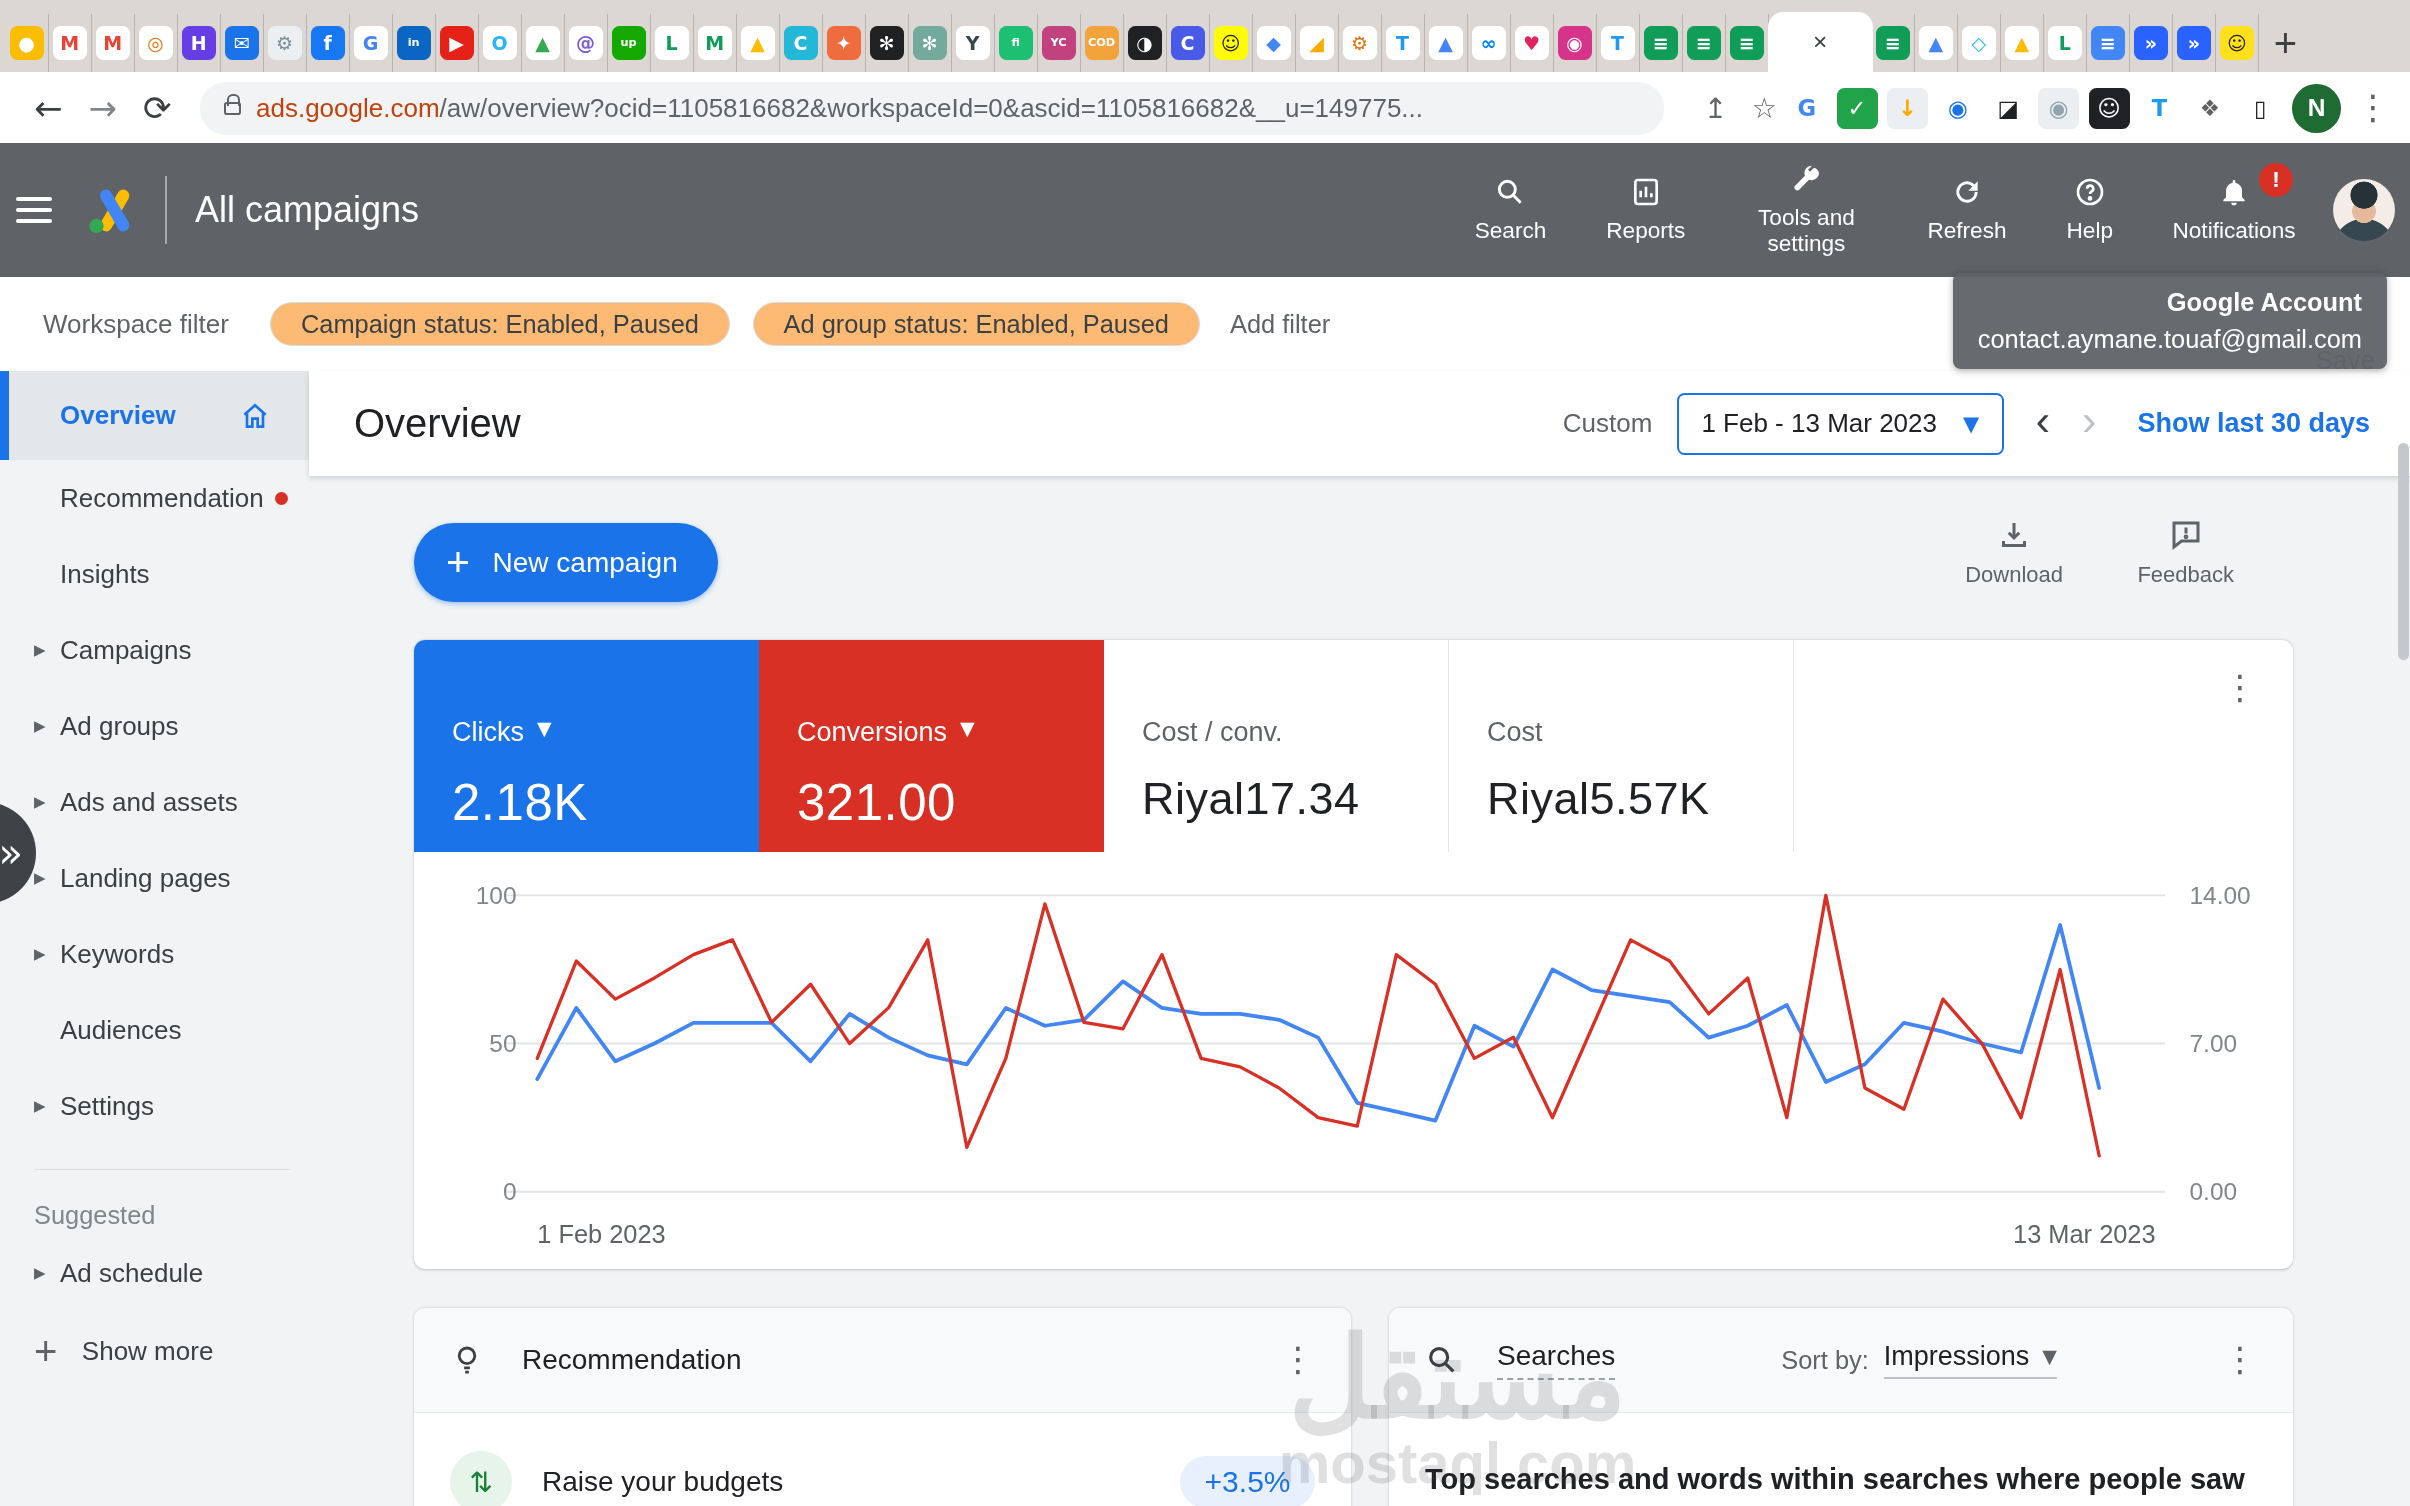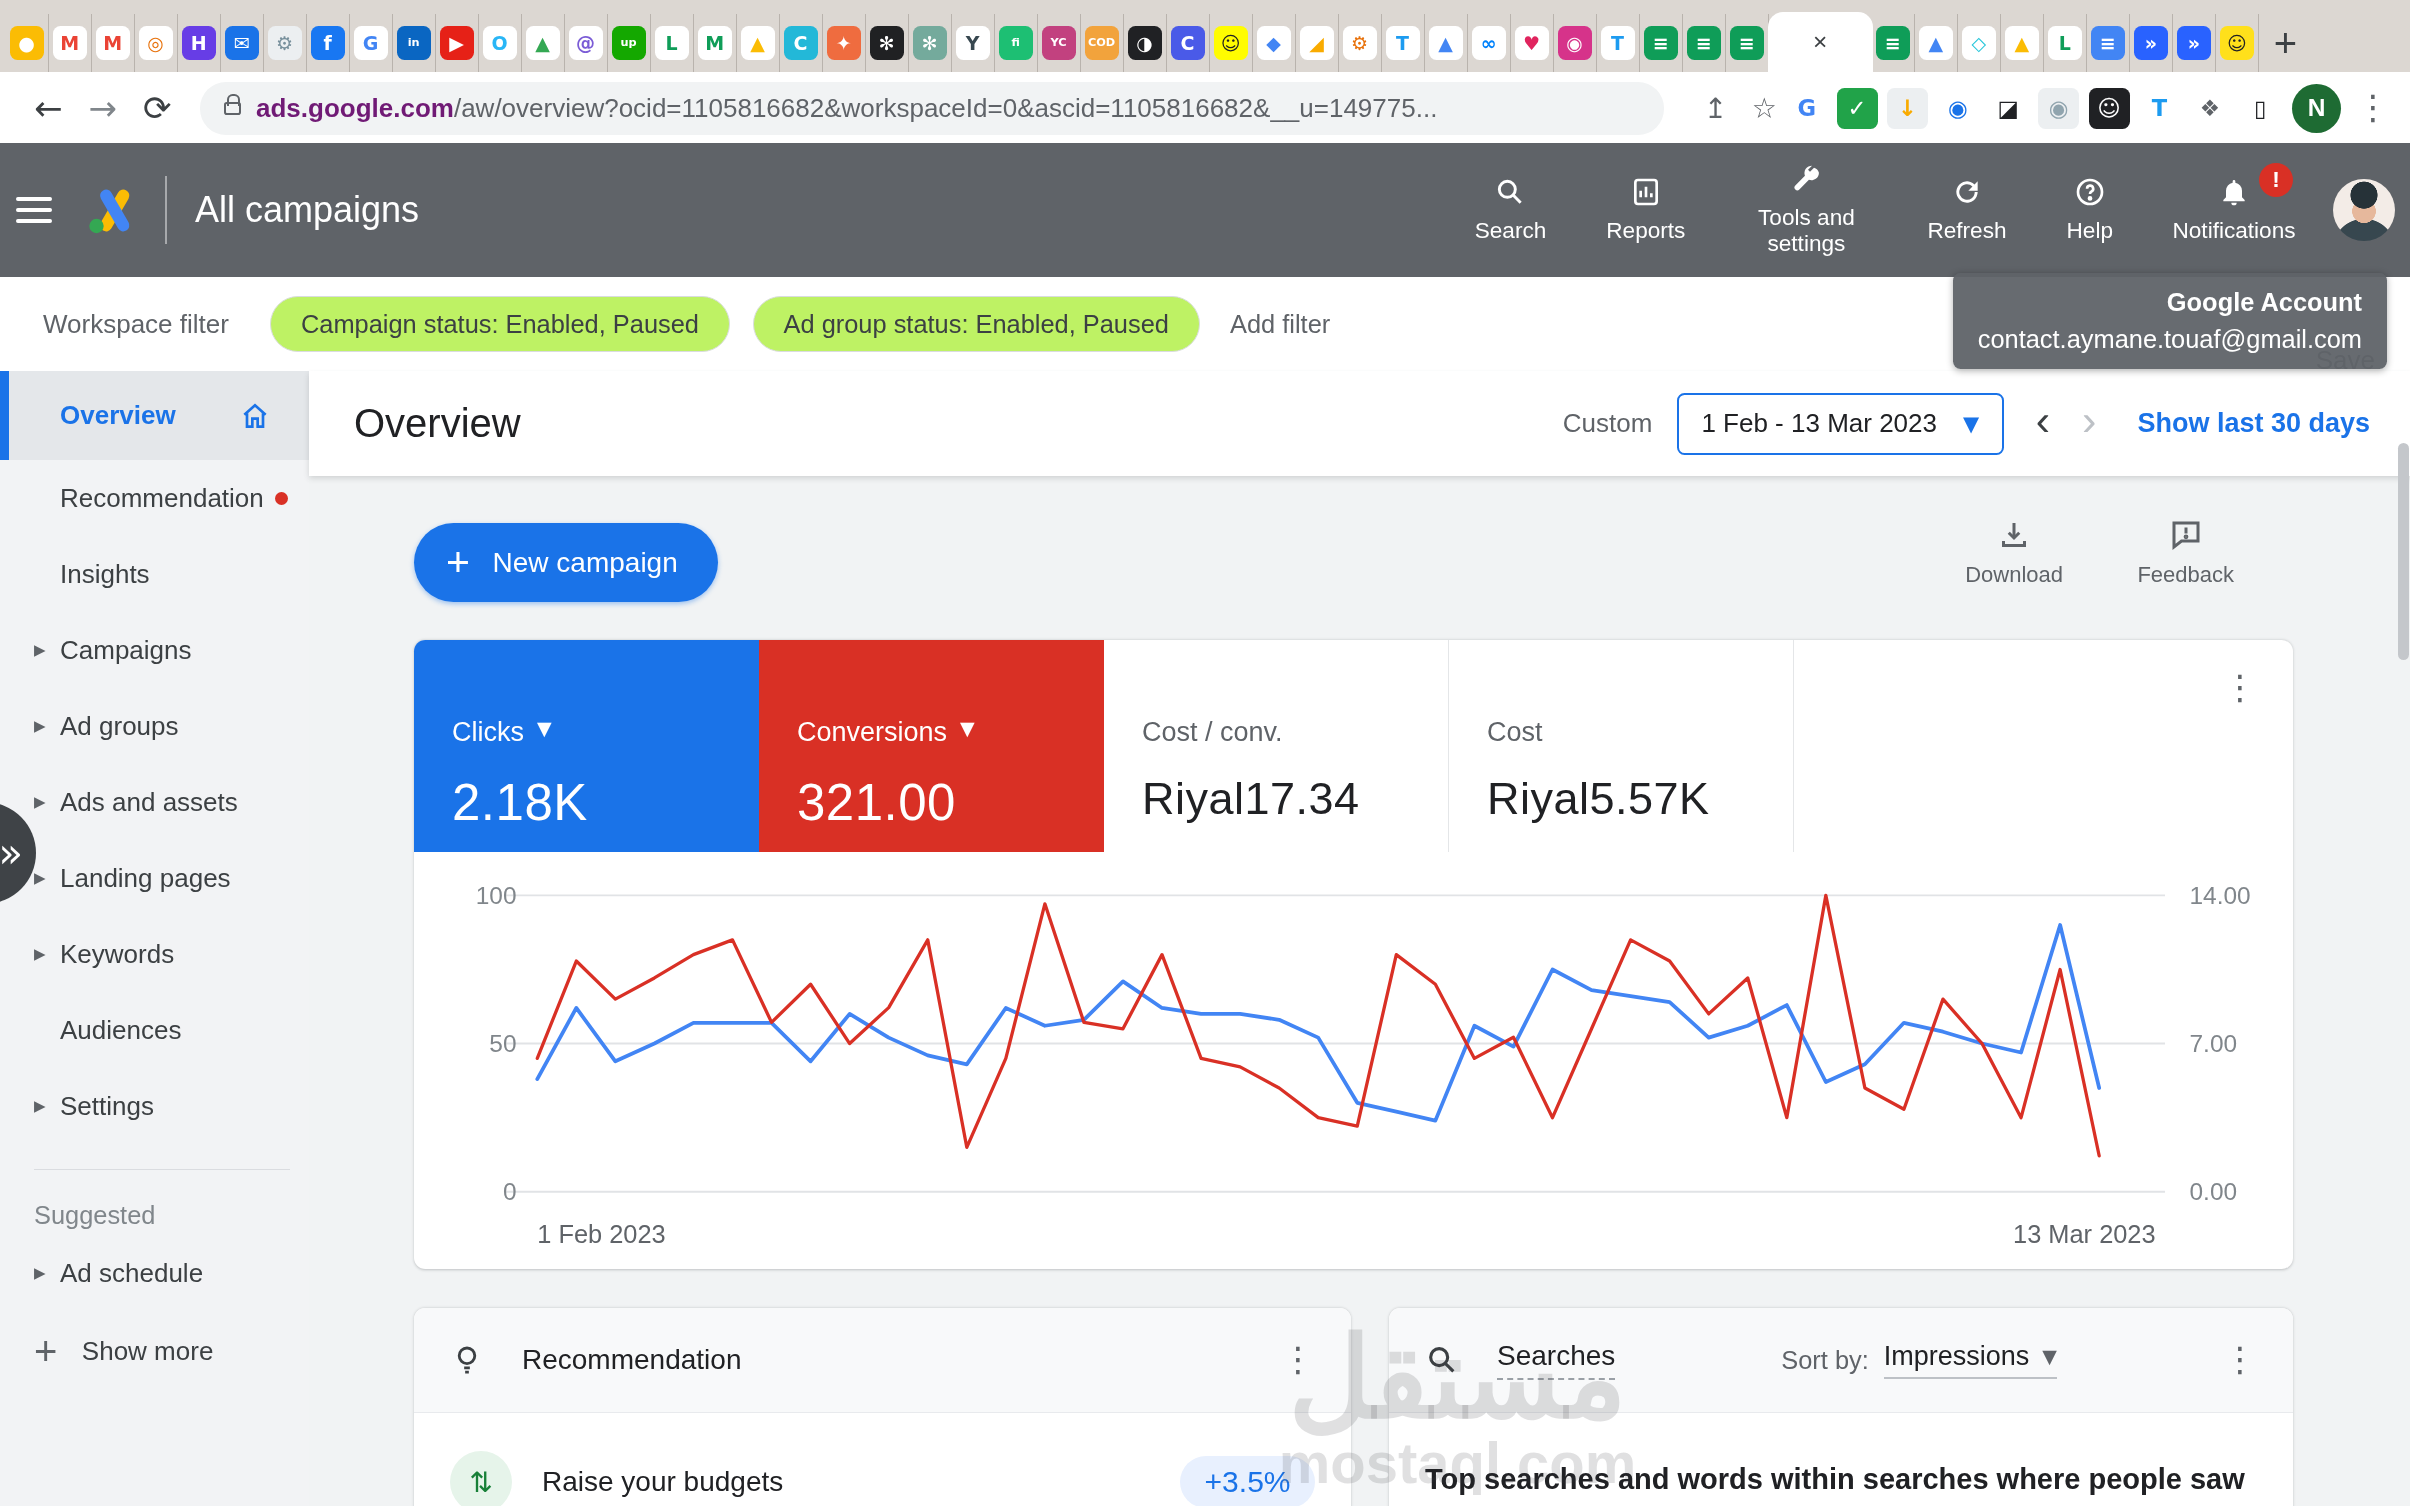--- a/index.html
+++ b/index.html
@@ -26,21 +26,21 @@
   
   .urlbar { position:absolute; top:72px; left:0; right:0; height:72px; background:#fff;
             display:flex; align-items:center; padding:0 21px; }
   .nav-ic { font-family:"DejaVu Sans", sans-serif; font-size:34px; margin:0 13px; }
   .omnibox { flex:1; height:53px; background:#f1f3f4; border-radius:26px; margin:0 15px;
              display:flex; align-items:center; padding:0 24.5px; min-width:0; }
   .lock { width:17px; height:13px; border:2.8px solid #5f6368; border-radius:2.8px; position:relative; margin-right:15px; flex:none; }
   .lock:before { content:""; position:absolute; top:-9.4px; left:0.9px; width:9.4px; height:9.4px;
                  border:2.8px solid #5f6368; border-bottom:none; border-radius:5.6px 5.6px 0 0; }
   .url-text { font-size:26px; white-space:nowrap; overflow:hidden; }
-  .url-text .dom { color:#701a75;font-weight:bold; } .url-text .pth { color:#5f6368; }
+  .url-text .dom { color:#c2410c; } .url-text .pth { color:#5f6368; }
   .omni-ic { font-family:"DejaVu Sans", sans-serif; font-size:28px; color:#5f6368; margin-left:24.5px; flex:none; }
   .ext-row { display:flex; align-items:center; gap:9.4px; margin-left:9.4px; }
   .ext { width:41px; height:41px; border-radius:7.5px; display:flex; align-items:center; justify-content:center;
          font-family:"DejaVu Sans", sans-serif; font-size:22.6px; font-weight:bold; }
   .profile-dot { width:49px; height:49px; border-radius:50%; background:#1e6b33; color:#fff;
                  display:flex; align-items:center; justify-content:center; font-size:24.5px; font-weight:bold; margin-left:11.3px; }
   .kebab { font-family:"DejaVu Sans", sans-serif; color:#3c4043; font-size:30px; margin-left:15px; }
 
   
   .appbar { position:absolute; top:143px; left:0; right:0; height:134px; background:#5f6368;
@@ -61,22 +61,22 @@
             background:
               radial-gradient(circle at 50% 26%, #263238 0 24%, transparent 25%),
               radial-gradient(circle at 50% 52%, #e6b89c 0 26%, transparent 27%),
               radial-gradient(circle at 50% 115%, #37474f 0 40%, transparent 41%),
               #f3ece7; }
 
   
   .filterbar { position:absolute; top:277px; left:0; right:0; height:94px; background:#fff;
                display:flex; align-items:center; padding:0 43px; }
   .fb-label { font-size:26px; color:#5f6368; margin-right:41px; }
-  .chip { border:1.9px solid #dadce0; border-radius:28px; height:56px; display:flex; align-items:center;
-          padding:0 30px; font-size:25.4px; color:#3c4043; margin-right:22.6px; background:#bef264; }
+  .chip { border:1.9px solid #dadce0; border-radius:28px; height:44px; display:flex; align-items:center;
+          padding:0 30px; font-size:25.4px; color:#3c4043; margin-right:22.6px; background:#fdba74; }
   .add-filter { font-size:25.4px; color:#5f6368; margin-left:7.5px; }
   .save-link { position:absolute; top:345px; right:36px; font-size:26px; color:#5f6368; z-index:5; }
 
   .tooltip { position:absolute; top:273px; right:24.5px; z-index:9; background:rgba(95,99,104,.95);
              border-radius:7.5px; padding:15px 24.5px; text-align:right; color:#fff;
              box-shadow:0 1.9px 7.5px rgba(0,0,0,.3); }
   .tooltip .tt1 { font-size:25.4px; font-weight:bold; margin-bottom:7.5px; }
   .tooltip .tt2 { font-size:25.4px; }
 
   

